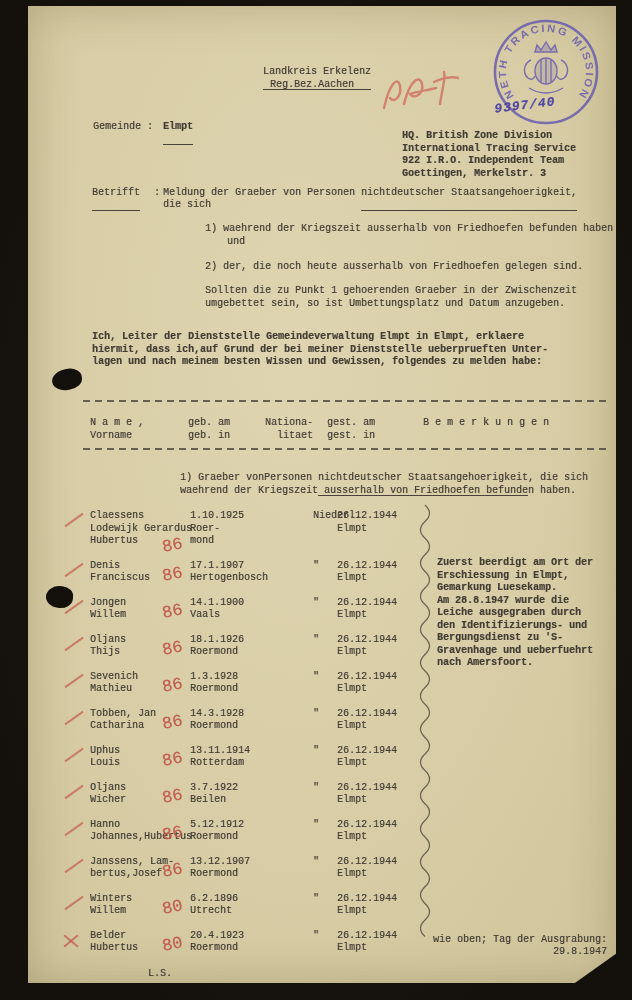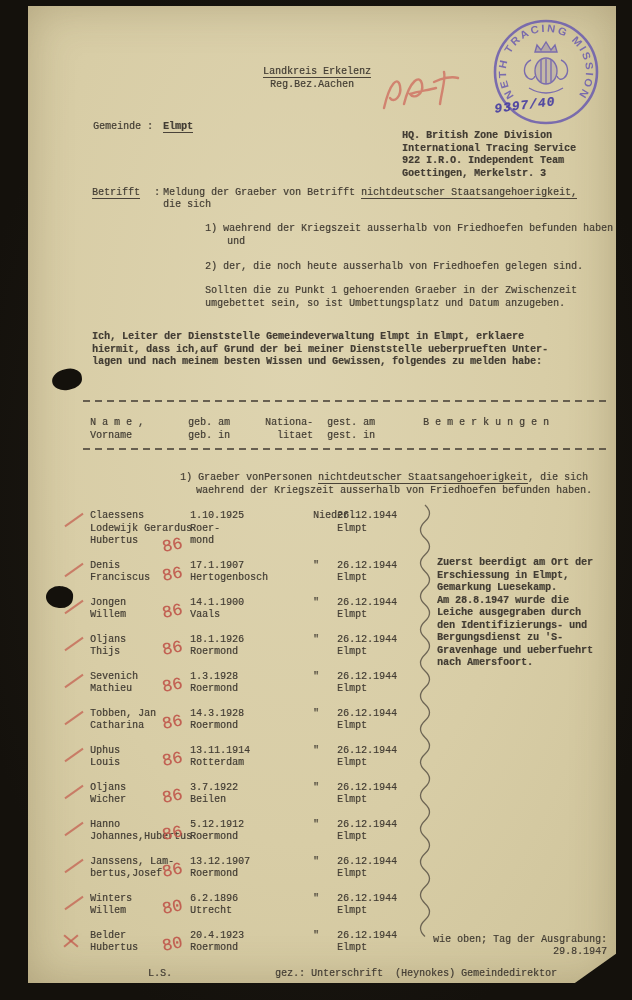--- a/index.html
+++ b/index.html
@@ -8,21 +8,21 @@
     radial-gradient(ellipse at 50% 50%, #221e17 0%, #14110c 80%);}
   #paper{
     position:absolute;left:28px;top:6px;width:588px;height:977px;
     background:radial-gradient(ellipse at 45% 35%, #ded4b0 0%, #d8cda6 55%, #cfc49b 100%);
     clip-path:polygon(0 0,100% 0,100% 97%,93% 100%,0 100%);
     box-shadow:inset 0 0 45px rgba(92,74,40,.28);
   }
   .abs{position:absolute;}
   .tw{font:10px/12.5px "Liberation Mono", monospace;color:#433d34;
       text-shadow:.4px .2px 0 rgba(67,61,52,.45);white-space:pre;}
-  .u{border-bottom:1px solid #4a4339;padding-bottom:0px;}
+  .u{border-bottom:1px solid #4a4339;padding-bottom:12px;}
   .dashline{height:2px;opacity:.8;
     background:repeating-linear-gradient(90deg,#4a4339 0 7px,transparent 7px 12px);}
   .blob{background:#14110c;border-radius:55% 45% 50% 50%;}
 
   
   #rows{position:absolute;left:62px;top:504px;width:362px;}
   .row{position:relative;margin-bottom:12px;}
   .cell div{height:12.5px;}
   .c-name{position:relative;width:135px;}
   .c-birth{position:absolute;top:0;left:100px;}
@@ -89,21 +89,21 @@
       </g>
     </g>
   </svg>
   <div id="stamp-number">9397/40</div>
 
   <div class="tw abs" style="left:65px;top:115px"><span>Gemeinde :</span><span style="display:inline-block;width:10px"></span><span class="u" style="font-weight:bold">Elmpt</span></div>
 
   <div class="tw abs hline" style="left:374px;top:124px"><div>HQ. British Zone Division</div><div>International Tracing Service</div><div>922 I.R.O. Independent Team</div><div>Goettingen, Merkelstr. 3</div></div>
 
   <div class="tw abs" style="left:64px;top:181px"><span class="u">Betrifft</span><span style="display:inline-block;width:14px"></span><span>:</span></div>
-  <div class="tw abs" style="left:135px;top:181px"><span>Meldung der Graeber von Betrifft </span><span class="u">nichtdeutscher Staatsangehoerigkeit,</span></div>
+  <div class="tw abs" style="left:135px;top:181px"><span>Meldung der Graeber von Personen </span><span class="u">nichtdeutscher Staatsangehoerigkeit,</span></div>
   <div class="tw abs" style="left:135px;top:193px">die sich</div>
   <div class="tw abs" style="left:177px;top:217px">1) waehrend der Kriegszeit ausserhalb von Friedhoefen befunden haben</div>
   <div class="tw abs" style="left:199px;top:229.5px">und</div>
   <div class="tw abs" style="left:177px;top:255px">2) der, die noch heute ausserhalb von Friedhoefen gelegen sind.</div>
   <div class="tw abs" style="left:177px;top:279px">Sollten die zu Punkt 1 gehoerenden Graeber in der Zwischenzeit</div>
   <div class="tw abs" style="left:177px;top:291.5px">umgebettet sein, so ist Umbettungsplatz und Datum anzugeben.</div>
 
   <div class="tw abs hline" style="left:64px;top:325px"><div>Ich, Leiter der Dienststelle Gemeindeverwaltung Elmpt in Elmpt, erklaere</div><div>hiermit, dass ich,auf Grund der bei meiner Dienststelle ueberprueften Unter-</div><div>lagen und nach meinem besten Wissen und Gewissen, folgendes zu melden habe:</div></div>
 
   <div class="blob abs" style="left:24px;top:363px;width:30px;height:21px;transform:rotate(-8deg)"></div>
@@ -112,26 +112,25 @@
   <div class="dashline abs" style="left:55px;top:394px;width:528px"></div>
   <div class="dashline abs" style="left:55px;top:442px;width:528px"></div>
 
   <div class="tw abs" style="left:62px;top:411px"><div>N a m e ,</div><div>Vorname</div></div>
   <div class="tw abs" style="left:160px;top:411px"><div>geb. am</div><div>geb. in</div></div>
   <div class="tw abs" style="left:237px;top:411px"><div>Nationa-</div><div>  litaet</div></div>
   <div class="tw abs" style="left:299px;top:411px"><div>gest. am</div><div>gest. in</div></div>
   <div class="tw abs" style="left:395px;top:411px">B e m e r k u n g e n</div>
 
   <div class="tw abs" style="left:152px;top:466px"><span>1) Graeber vonPersonen </span><span class="u">nichtdeutscher Staatsangehoerigkeit</span><span>, die sich</span></div>
-  <div class="tw abs" style="left:168px;top:478.5px">waehrend der Kriegszeit ausserhalb von Friedhoefen befunden haben.</div>
+  <div class="tw abs" style="left:152px;top:478.5px">waehrend der Kriegszeit ausserhalb von Friedhoefen befunden haben.</div>
 
   <div id="rows" class="tw"><div class="row"><div class="cell c-name"><div>Claessens</div><div>Lodewijk Gerardus</div><div>Hubertus</div></div><div class="cell c-birth"><div>1.10.1925</div><div>Roer-</div><div>mond</div></div><div class="cell c-nat"><div>Niederl.</div></div><div class="cell c-death"><div>26.12.1944</div><div>Elmpt</div></div><div class="margin-mark slash"></div><div class="red-mark">86</div></div><div class="row"><div class="cell c-name"><div>Denis</div><div>Franciscus</div></div><div class="cell c-birth"><div>17.1.1907</div><div>Hertogenbosch</div></div><div class="cell c-nat"><div>"</div></div><div class="cell c-death"><div>26.12.1944</div><div>Elmpt</div></div><div class="margin-mark slash"></div><div class="red-mark">86</div></div><div class="row"><div class="cell c-name"><div>Jongen</div><div>Willem</div></div><div class="cell c-birth"><div>14.1.1900</div><div>Vaals</div></div><div class="cell c-nat"><div>"</div></div><div class="cell c-death"><div>26.12.1944</div><div>Elmpt</div></div><div class="margin-mark slash"></div><div class="red-mark">86</div></div><div class="row"><div class="cell c-name"><div>Oljans</div><div>Thijs</div></div><div class="cell c-birth"><div>18.1.1926</div><div>Roermond</div></div><div class="cell c-nat"><div>"</div></div><div class="cell c-death"><div>26.12.1944</div><div>Elmpt</div></div><div class="margin-mark slash"></div><div class="red-mark">86</div></div><div class="row"><div class="cell c-name"><div>Sevenich</div><div>Mathieu</div></div><div class="cell c-birth"><div>1.3.1928</div><div>Roermond</div></div><div class="cell c-nat"><div>"</div></div><div class="cell c-death"><div>26.12.1944</div><div>Elmpt</div></div><div class="margin-mark slash"></div><div class="red-mark">86</div></div><div class="row"><div class="cell c-name"><div>Tobben, Jan</div><div>Catharina</div></div><div class="cell c-birth"><div>14.3.1928</div><div>Roermond</div></div><div class="cell c-nat"><div>"</div></div><div class="cell c-death"><div>26.12.1944</div><div>Elmpt</div></div><div class="margin-mark slash"></div><div class="red-mark">86</div></div><div class="row"><div class="cell c-name"><div>Uphus</div><div>Louis</div></div><div class="cell c-birth"><div>13.11.1914</div><div>Rotterdam</div></div><div class="cell c-nat"><div>"</div></div><div class="cell c-death"><div>26.12.1944</div><div>Elmpt</div></div><div class="margin-mark slash"></div><div class="red-mark">86</div></div><div class="row"><div class="cell c-name"><div>Oljans</div><div>Wicher</div></div><div class="cell c-birth"><div>3.7.1922</div><div>Beilen</div></div><div class="cell c-nat"><div>"</div></div><div class="cell c-death"><div>26.12.1944</div><div>Elmpt</div></div><div class="margin-mark slash"></div><div class="red-mark">86</div></div><div class="row"><div class="cell c-name"><div>Hanno</div><div>Johannes,Hubertus</div></div><div class="cell c-birth"><div>5.12.1912</div><div>Roermond</div></div><div class="cell c-nat"><div>"</div></div><div class="cell c-death"><div>26.12.1944</div><div>Elmpt</div></div><div class="margin-mark slash"></div><div class="red-mark">86</div></div><div class="row"><div class="cell c-name"><div>Janssens, Lam-</div><div>bertus,Josef</div></div><div class="cell c-birth"><div>13.12.1907</div><div>Roermond</div></div><div class="cell c-nat"><div>"</div></div><div class="cell c-death"><div>26.12.1944</div><div>Elmpt</div></div><div class="margin-mark slash"></div><div class="red-mark">86</div></div><div class="row"><div class="cell c-name"><div>Winters</div><div>Willem</div></div><div class="cell c-birth"><div>6.2.1896</div><div>Utrecht</div></div><div class="cell c-nat"><div>"</div></div><div class="cell c-death"><div>26.12.1944</div><div>Elmpt</div></div><div class="margin-mark slash"></div><div class="red-mark">80</div></div><div class="row"><div class="cell c-name"><div>Belder</div><div>Hubertus</div></div><div class="cell c-birth"><div>20.4.1923</div><div>Roermond</div></div><div class="cell c-nat"><div>"</div></div><div class="cell c-death"><div>26.12.1944</div><div>Elmpt</div></div><div class="margin-mark cross"></div><div class="red-mark">80</div><div class="row-remark"><div>wie oben; Tag der Ausgrabung:</div><div>29.8.1947</div></div></div></div>
 
   <svg class="abs" style="left:388px;top:497px" width="18" height="436" viewBox="0 0 18 436">
     <path id="wavepath" d="M9,2 q9,8.3 0,16.6 q-9,8.3 0,16.6 q9,8.3 0,16.6 q-9,8.3 0,16.6 q9,8.3 0,16.6 q-9,8.3 0,16.6 q9,8.3 0,16.6 q-9,8.3 0,16.6 q9,8.3 0,16.6 q-9,8.3 0,16.6 q9,8.3 0,16.6 q-9,8.3 0,16.6 q9,8.3 0,16.6 q-9,8.3 0,16.6 q9,8.3 0,16.6 q-9,8.3 0,16.6 q9,8.3 0,16.6 q-9,8.3 0,16.6 q9,8.3 0,16.6 q-9,8.3 0,16.6 q9,8.3 0,16.6 q-9,8.3 0,16.6 q9,8.3 0,16.6 q-9,8.3 0,16.6 q9,8.3 0,16.6 q-9,8.3 0,16.6" fill="none" stroke="rgba(74,67,57,.75)" stroke-width="1.3"></path>
   </svg>
 
   <div class="tw abs hline" style="left:409px;top:551px"><div>Zuerst beerdigt am Ort der</div><div>Erschiessung in Elmpt,</div><div>Gemarkung Luesekamp.</div><div>Am 28.8.1947 wurde die</div><div>Leiche ausgegraben durch</div><div>den Identifizierungs- und</div><div>Bergungsdienst zu 'S-</div><div>Gravenhage und ueberfuehrt</div><div>nach Amersfoort.</div></div>
 
   <div class="tw abs" style="left:120px;top:962px">L.S.</div>
-  <div class="tw abs" style="left:247px;top:962px">gez.: Unterschrift  (Heynokes) Gemeindedirektor</div>
 
 </div>
 
 </body></html>

